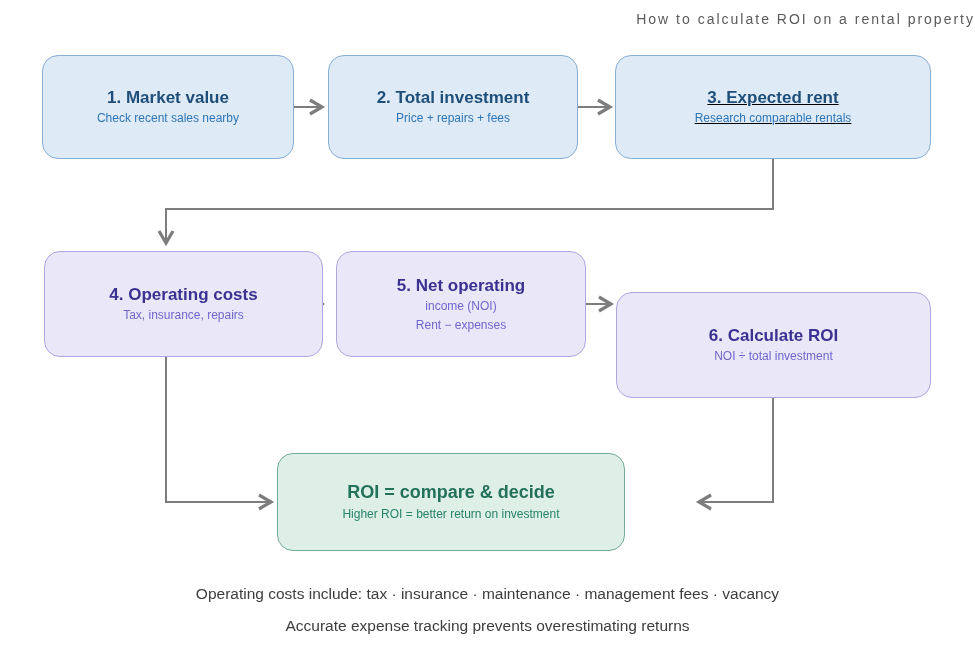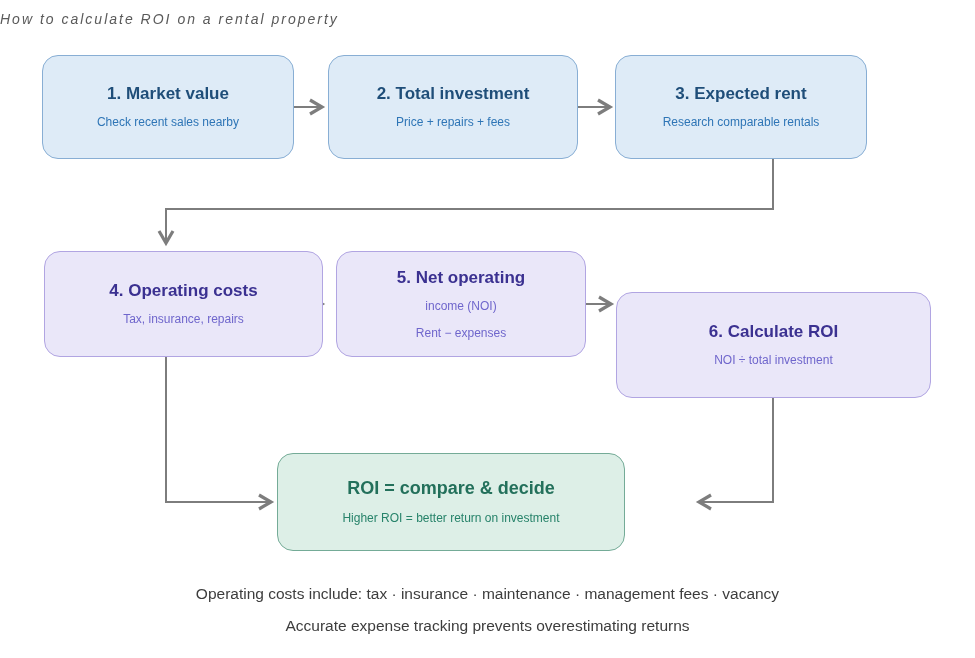--- a/index.html
+++ b/index.html
@@ -2,26 +2,26 @@
 <html><head>
 <meta charset="utf-8">
 <style>
   html,body { margin:0; padding:0; background:#ffffff; }
   .canvas {
     position:relative; width:975px; height:658px; background:#ffffff;
     font-family:"Liberation Sans", sans-serif; overflow:hidden;
   }
   .page-title {
     position:absolute; top:11px; left:0; width:100%;
-    text-align:left; color:#5a5a5a; font-size:14px; letter-spacing:2px;font-style:italic;
+    text-align:right; color:#5a5a5a; font-size:14px; letter-spacing:2px;
   }
   .node {
     position:absolute; box-sizing:border-box; border-radius:16px;
     display:flex; flex-direction:column; align-items:center; justify-content:center;
-    text-align:center; gap:11px; padding:6px 10px;
+    text-align:center; gap:3px; padding:6px 10px;
   }
   .node .step  { font-weight:bold; font-size:17px; line-height:1.25; }
   .node .detail{ font-size:12px; line-height:1.3; }
   .blue   { background:#deebf7; border:1.5px solid #88aed4; }
   .blue .step   { color:#1f4e79; }
   .blue .detail { color:#2e75b6; }
   .purple { background:#eae7f9; border:1.5px solid #b1a5e2; }
   .purple .step   { color:#3b3191; }
   .purple .detail { color:#6f66cc; }
   .green  { background:#ddefe7; border:1.5px solid #74ab97; }
@@ -60,21 +60,21 @@
   </svg>
 
   <div class="node blue" style="left:42px; top:55px; width:252px; height:104px;">
     <div class="step">1. Market value</div>
     <div class="detail">Check recent sales nearby</div>
   </div>
   <div class="node blue" style="left:328px; top:55px; width:250px; height:104px;">
     <div class="step">2. Total investment</div>
     <div class="detail">Price + repairs + fees</div>
   </div>
-  <div class="node blue" style="left:615px; top:55px; width:252px; height:104px;">
+  <div class="node blue" style="left:615px; top:55px; width:316px; height:104px;text-decoration:underline;">
     <div class="step">3. Expected rent</div>
     <div class="detail">Research comparable rentals</div>
   </div>
 
   <div class="node purple" style="left:44px; top:251px; width:279px; height:106px;">
     <div class="step">4. Operating costs</div>
     <div class="detail">Tax, insurance, repairs</div>
   </div>
   <div class="node purple" style="left:336px; top:251px; width:250px; height:106px;">
     <div class="step">5. Net operating</div>

